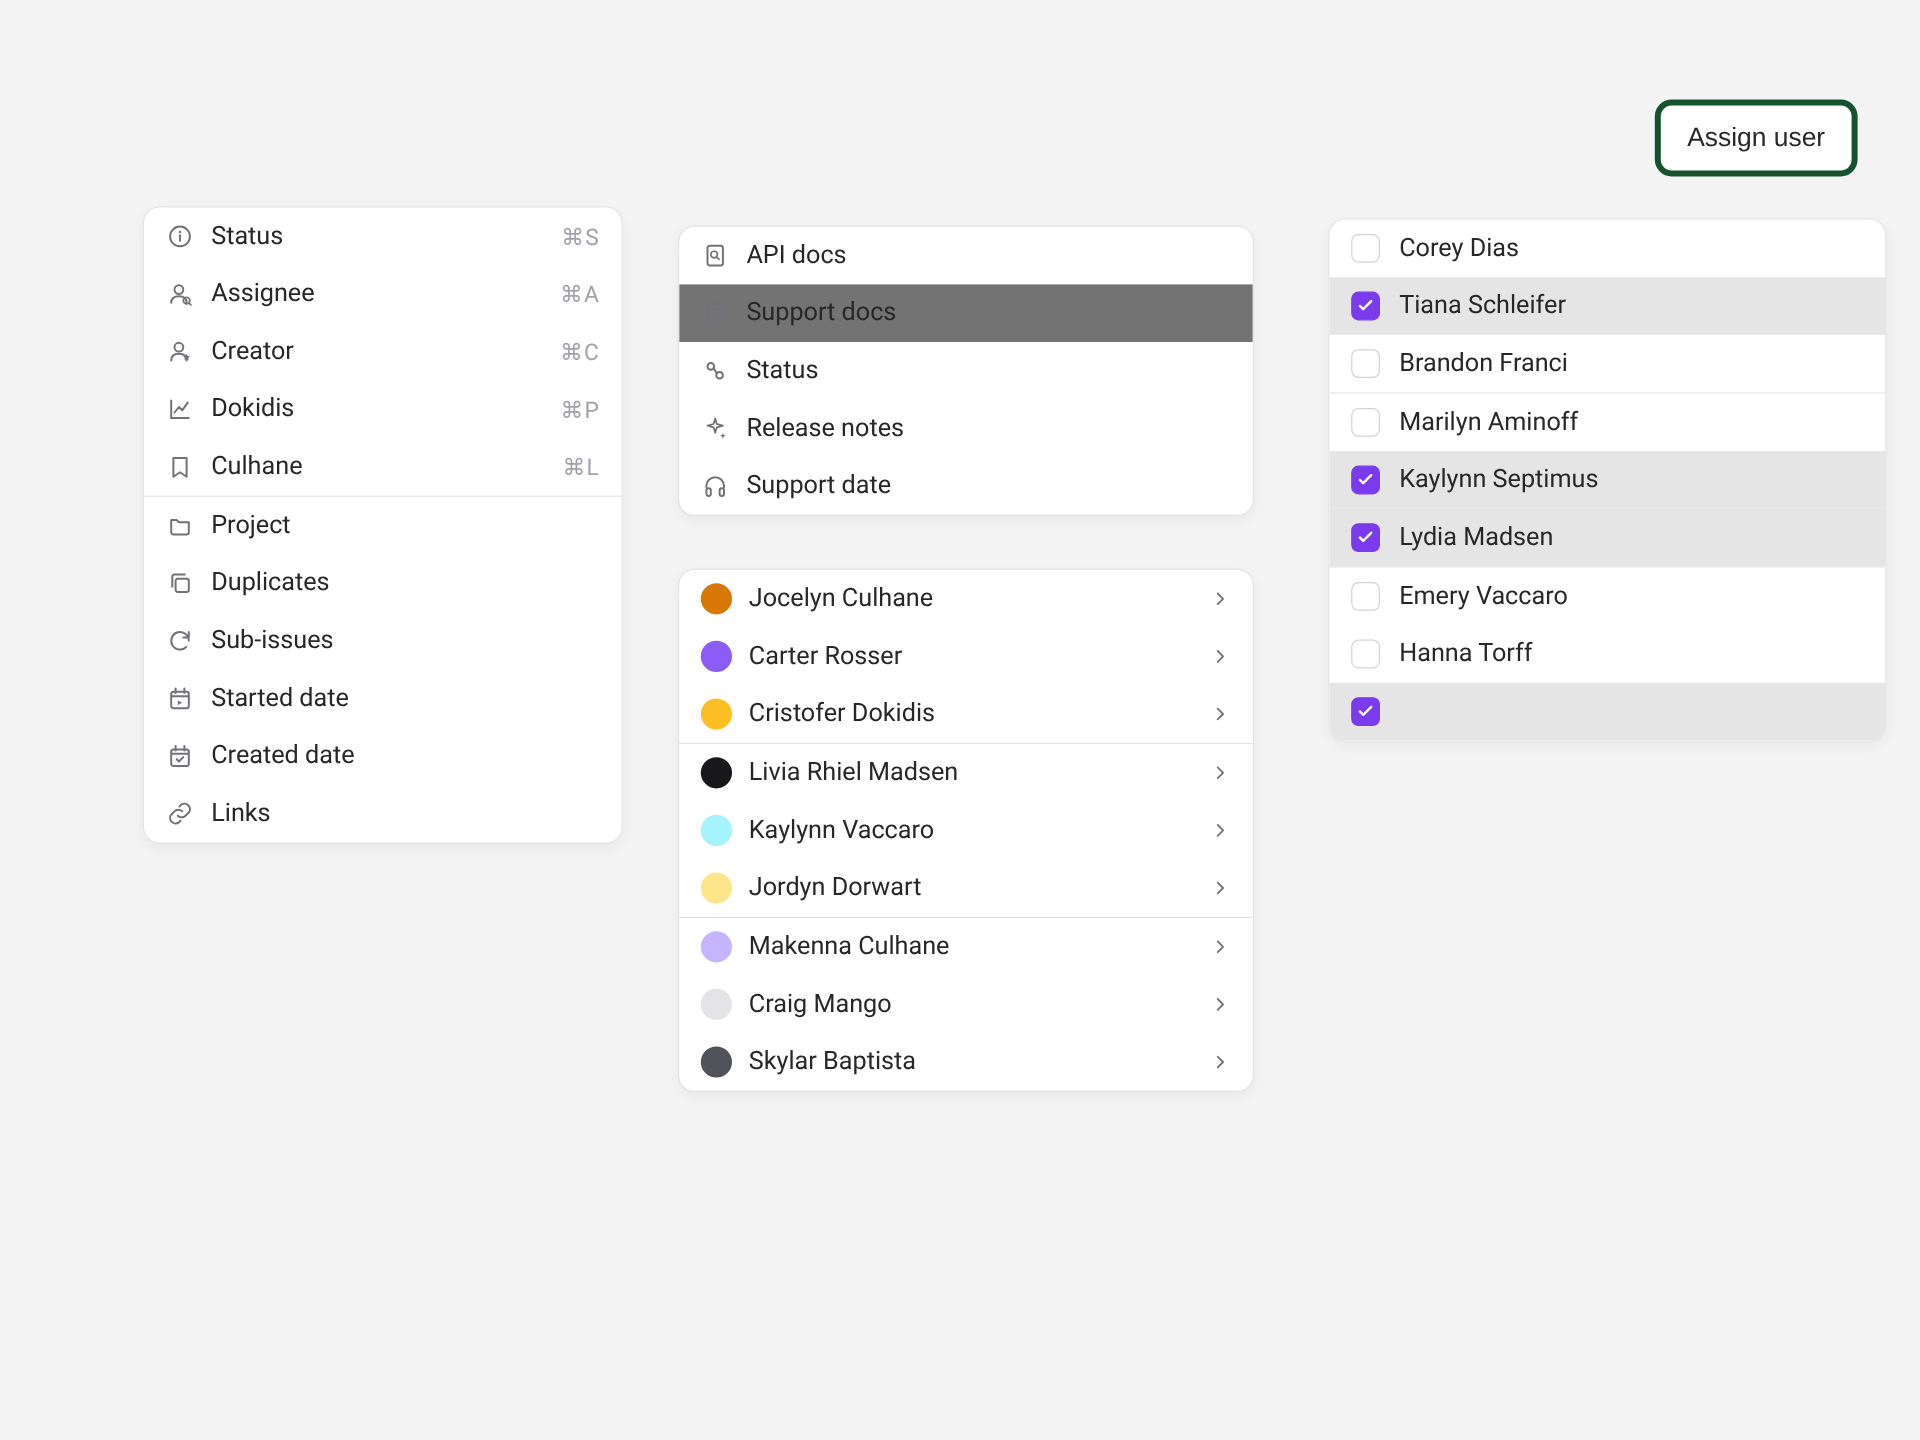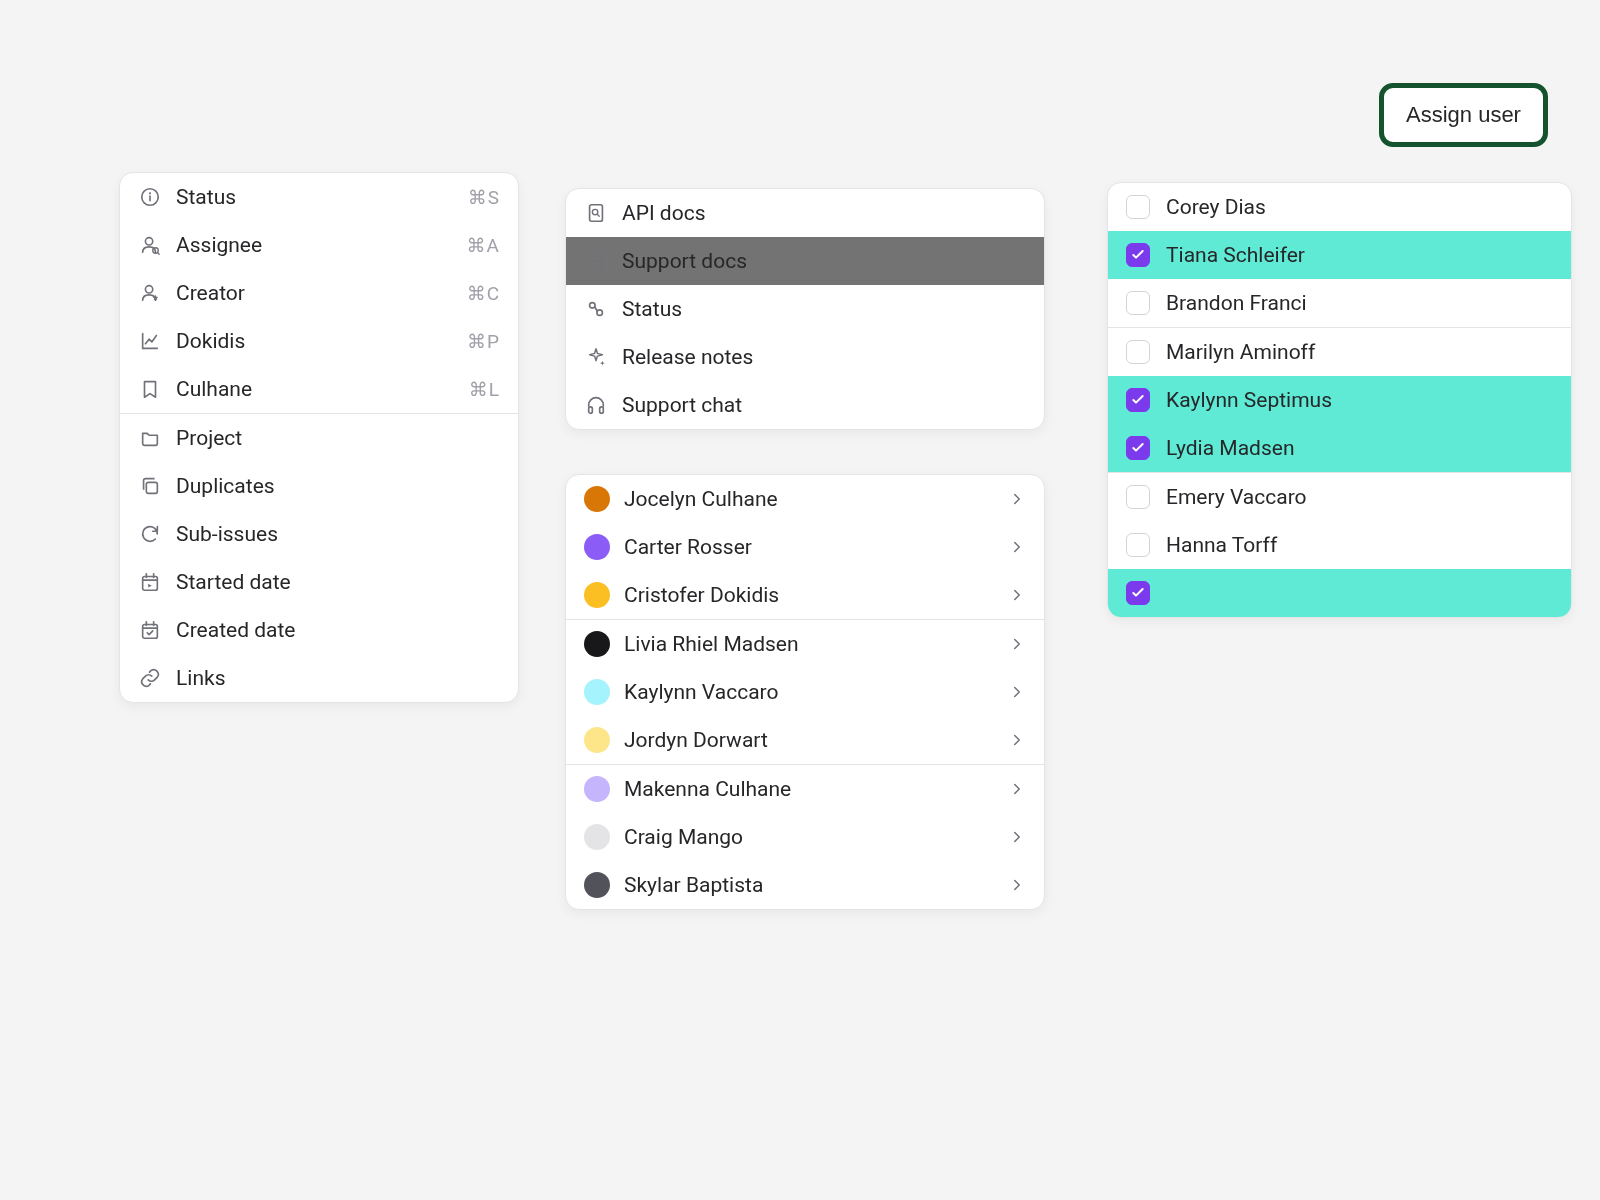--- a/index.html
+++ b/index.html
@@ -84,21 +84,21 @@
     background: #fff;
     border: 5px solid #14532d;
     border-radius: 14px;
     font-size: 22px;
     font-weight: 500;
     color: #27272a;
     padding: 14px 22px;
     cursor: pointer;
   }
   .checkbox-row { height: 48px; padding: 0 18px; gap: 16px; }
-  .checkbox-row.selected { background: #5eead4; }
+  .checkbox-row.selected { background: #e5e5e5; }
 </style>
 </head>
 <body>
 
 <svg width="0" height="0" style="position:absolute">
   <defs>
     <g id="i-info">
         <circle cx="12" cy="12" r="9" fill="none" stroke="currentColor" stroke-width="1.8"></circle>
         <line x1="12" y1="11" x2="12" y2="16" stroke="currentColor" stroke-width="1.8" stroke-linecap="round"></line>
         <circle cx="12" cy="8" r="1.2" fill="currentColor"></circle>
@@ -323,21 +323,21 @@
         </svg>
       </span>
       <span class="label">Release notes</span>
     </div>
     <div class="row">
       <span class="icon">
         <svg viewBox="0 0 24 24">
           <use href="#i-headphones"></use>
         </svg>
       </span>
-      <span class="label">Support chat</span>
+      <span class="label">Support date</span>
     </div>
   </div>
 
 <div class="panel" style="top:474px; left:565px; width:480px;" id="p3">
     <div class="row">
       <span class="avatar" style="background:#d97706"></span>
       <span class="label">Jocelyn Culhane</span>
       <span class="chevron">
         <svg viewBox="0 0 24 24">
           <use href="#i-chevron-right"></use>

